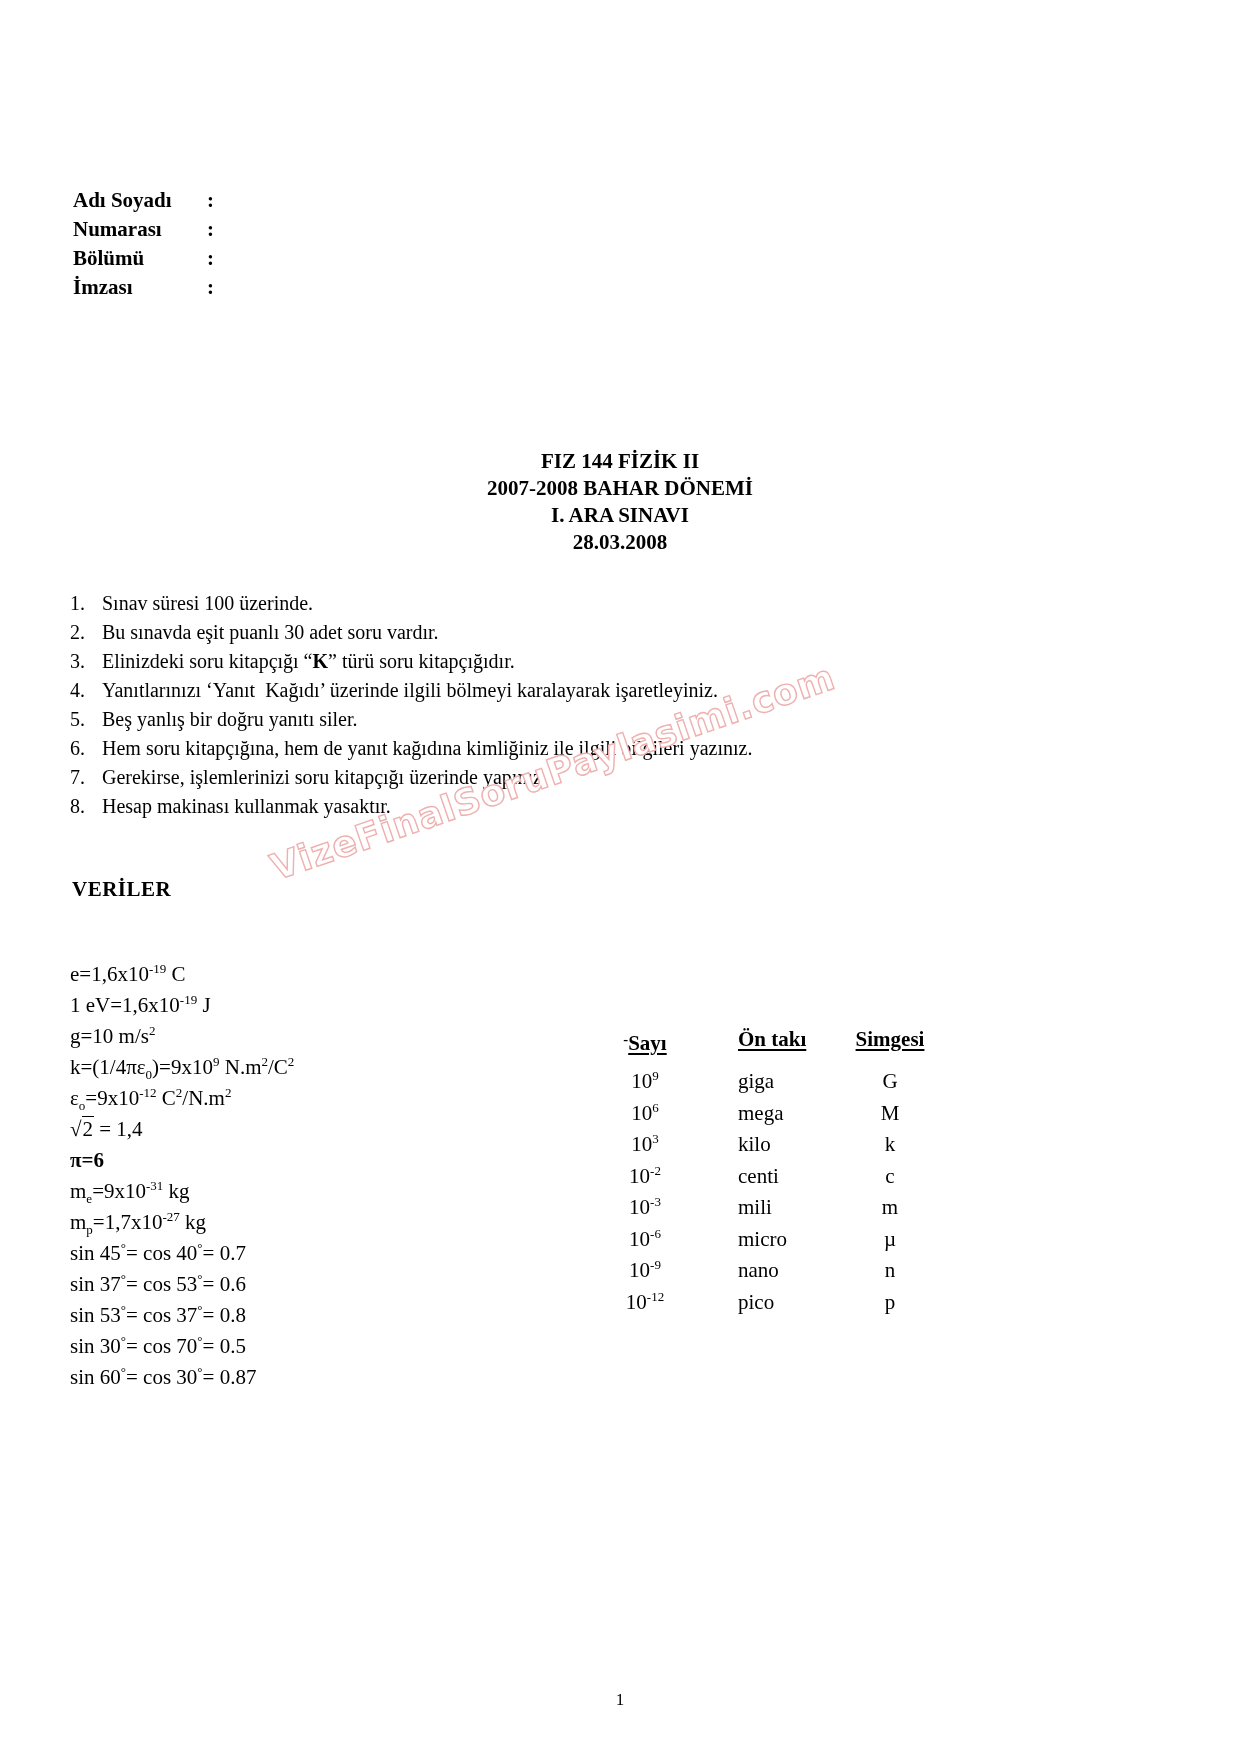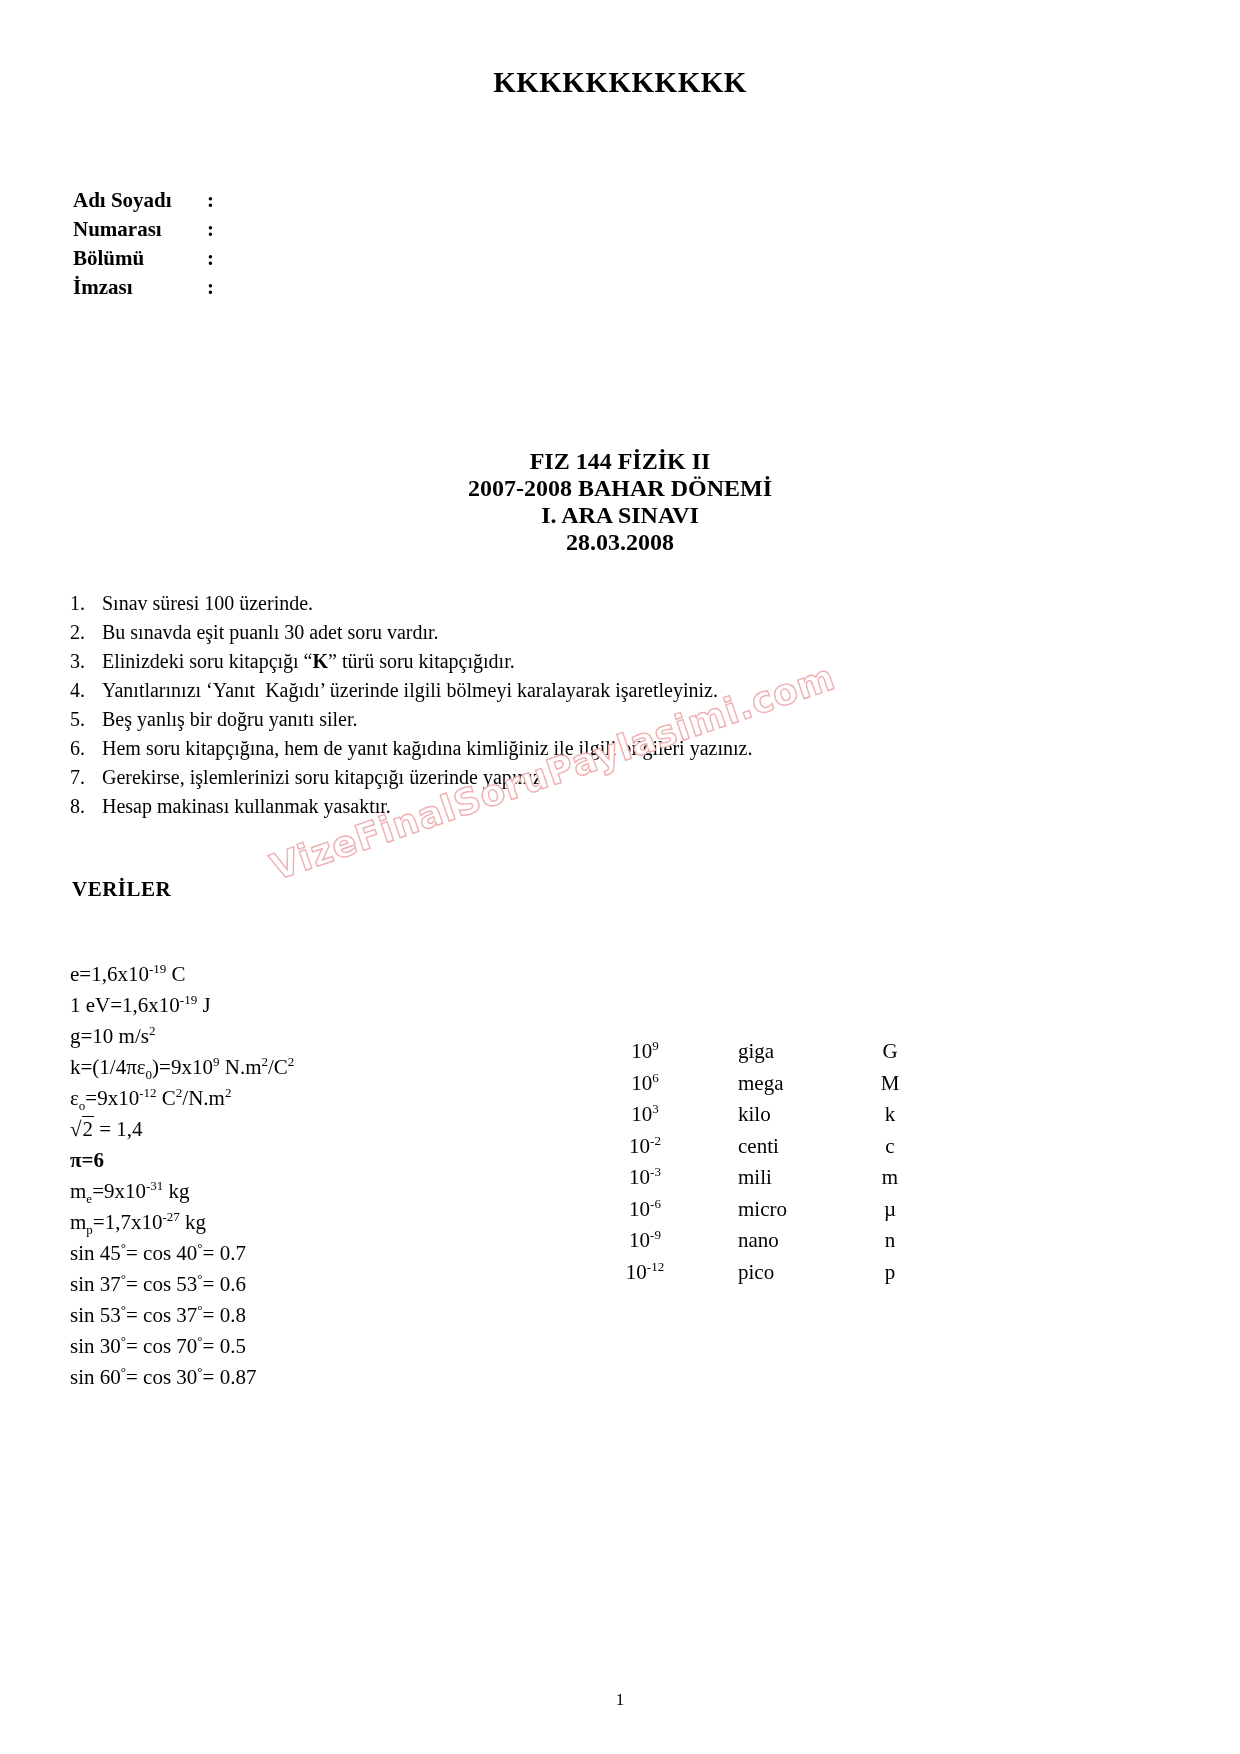--- a/index.html
+++ b/index.html
@@ -8,21 +8,21 @@
         font-family:"Liberation Serif","DejaVu Serif",serif;overflow:hidden;}
 
   .doc-title{position:absolute;top:66px;left:0;width:100%;text-align:center;
              font-weight:bold;font-size:29px;letter-spacing:0.5px;}
 
   .id-block{position:absolute;left:73px;top:186px;font-size:21px;font-weight:bold;}
   .id-row{display:flex;height:29px;line-height:29px;}
   .id-label{width:134px;}
 
   .exam-header{position:absolute;top:448px;left:0;width:100%;text-align:center;
-               font-weight:bold;font-size:24px;}
+               font-weight:bold;font-size:21px;}
   .hdr-line{height:27px;line-height:27px;}
 
   .instructions{position:absolute;left:70px;top:589px;font-size:20px;}
   .ins-row{display:flex;height:29px;line-height:29px;}
   .ins-num{width:32px;}
   .ins-text{white-space:pre-wrap;}
 
   .seg-b{font-weight:bold;}
   .seg-sup{vertical-align:super;font-size:0.62em;line-height:0;}
   .seg-sub{vertical-align:sub;font-size:0.62em;line-height:0;}
@@ -51,21 +51,20 @@
   .pt-rows{margin-top:12px;}
   .pt-row{display:flex;height:31.5px;line-height:31.5px;}
 
   .page-num{position:absolute;top:1690px;left:0;width:100%;text-align:center;font-size:17px;}
 </style>
 </head>
 <body>
 
 <div class="page">
 
-  <div class="doc-title">KKKKKKKKKKK</div>
 
   <div class="id-block">
       <div class="id-row">
         <span class="id-label">Adı Soyadı</span>
         <span class="id-colon">:</span>
       </div>
       <div class="id-row">
         <span class="id-label">Numarası</span>
         <span class="id-colon">:</span>
       </div>
@@ -136,20 +135,25 @@
       <div class="const-row"><span>m</span><span class="seg-sub">e</span><span>=9x10</span><span class="seg-sup">-31</span><span> kg</span></div>
       <div class="const-row"><span>m</span><span class="seg-sub">p</span><span>=1,7x10</span><span class="seg-sup">-27</span><span> kg</span></div>
       <div class="const-row"><span>sin 45</span><span class="seg-sup">°</span><span>= cos 40</span><span class="seg-sup">°</span><span>= 0.7</span></div>
       <div class="const-row"><span>sin 37</span><span class="seg-sup">°</span><span>= cos 53</span><span class="seg-sup">°</span><span>= 0.6</span></div>
       <div class="const-row"><span>sin 53</span><span class="seg-sup">°</span><span>= cos 37</span><span class="seg-sup">°</span><span>= 0.8</span></div>
       <div class="const-row"><span>sin 30</span><span class="seg-sup">°</span><span>= cos 70</span><span class="seg-sup">°</span><span>= 0.5</span></div>
       <div class="const-row"><span>sin 60</span><span class="seg-sup">°</span><span>= cos 30</span><span class="seg-sup">°</span><span>= 0.87</span></div>
     </div>
 
   <div class="ptable">
+    <div class="pt-header">
+      <span class="pt-c1"><span class="pt-dash">-</span><span class="u">Sayı</span></span>
+      <span class="pt-c2"><span class="u">Ön takı</span></span>
+      <span class="pt-c3"><span class="u">Simgesi</span></span>
+    </div>
     <div class="pt-rows">
         <div class="pt-row">
           <span class="pt-c1"><span>10</span><span class="seg-sup">9</span></span>
           <span class="pt-c2">giga</span>
           <span class="pt-c3">G</span>
         </div>
         <div class="pt-row">
           <span class="pt-c1"><span>10</span><span class="seg-sup">6</span></span>
           <span class="pt-c2">mega</span>
           <span class="pt-c3">M</span>

